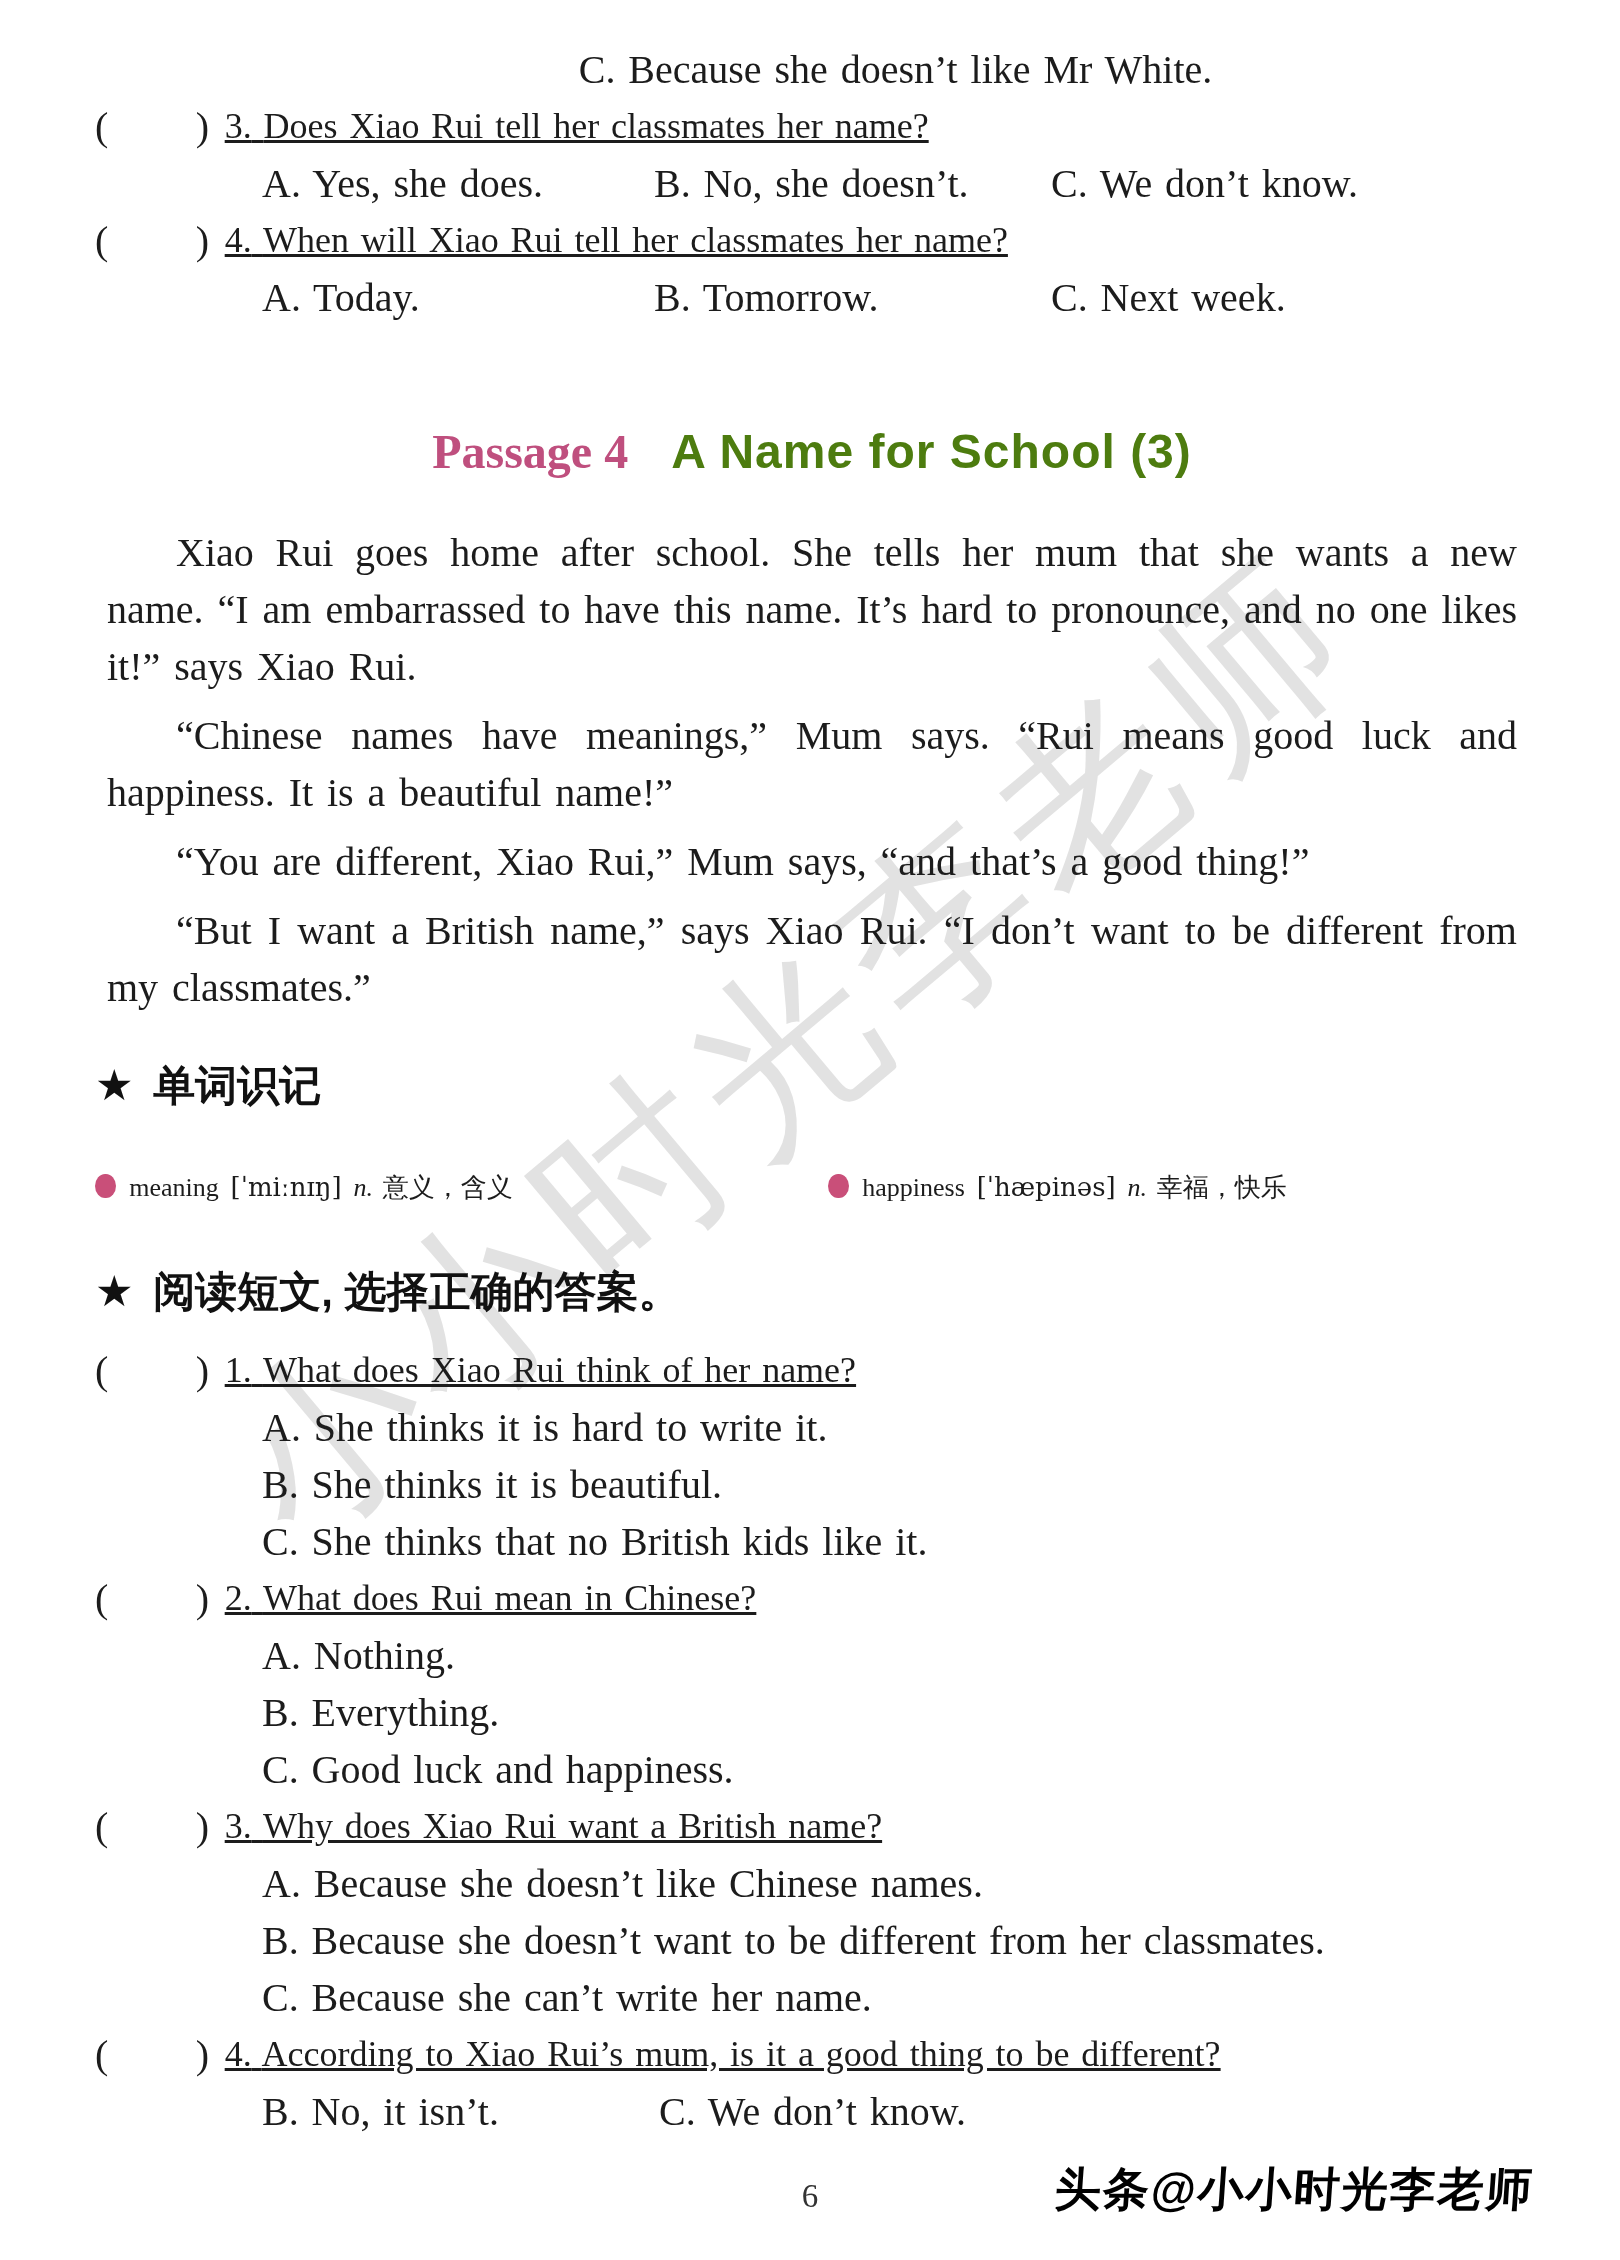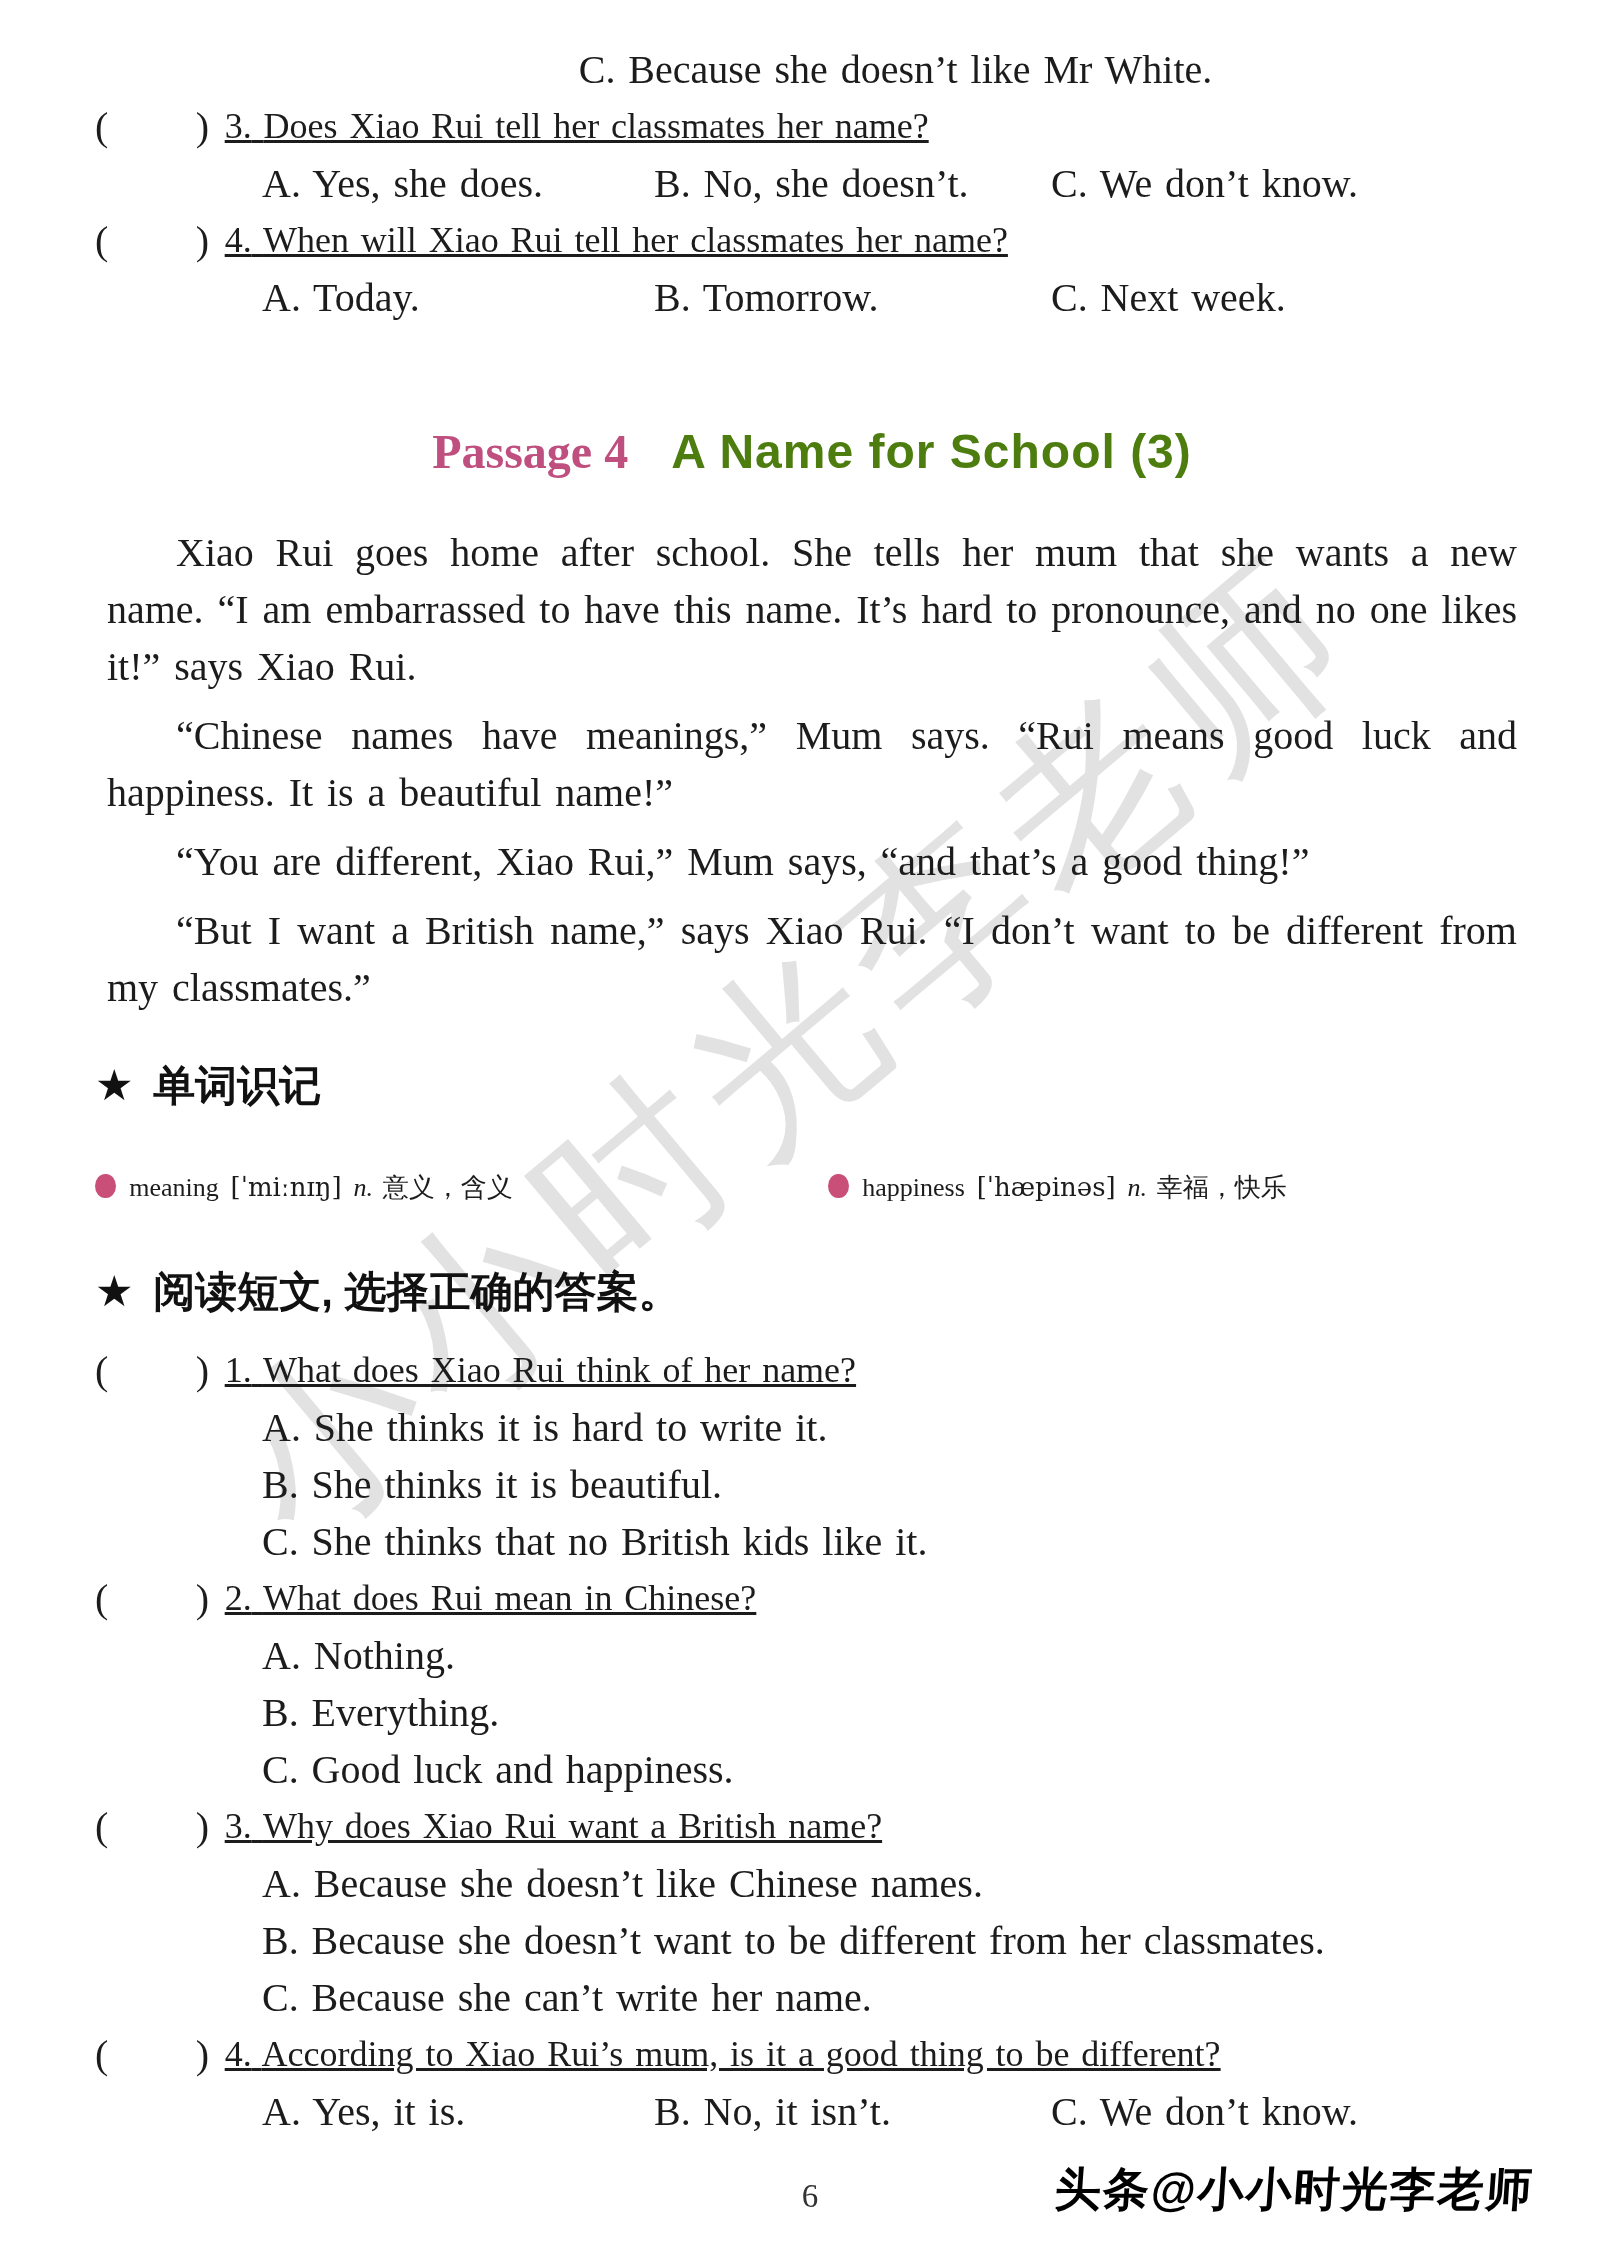--- a/index.html
+++ b/index.html
@@ -255,21 +255,20 @@
     <div class="stacked-opt">C. Because she can’t write her name.</div>
 
     <div class="q-line">
       <span class="bracket">
           <span>(</span>
           <span>)</span>
         </span>
       <span class="q-body"><span>4.</span> <span>According to Xiao Rui’s mum, is it a good thing to be different?</span></span>
     </div>
     <div class="options-row">
-      <span class="c1">A. Yes, it is.</span>
       <span class="c2">B. No, it isn’t.</span>
       <span class="c3">C. We don’t know.</span>
     </div>
 
   </div>
 </div>
 
 <div class="footer-page">6</div>
 <div class="footer-mark">头条@小小时光李老师</div>
 

